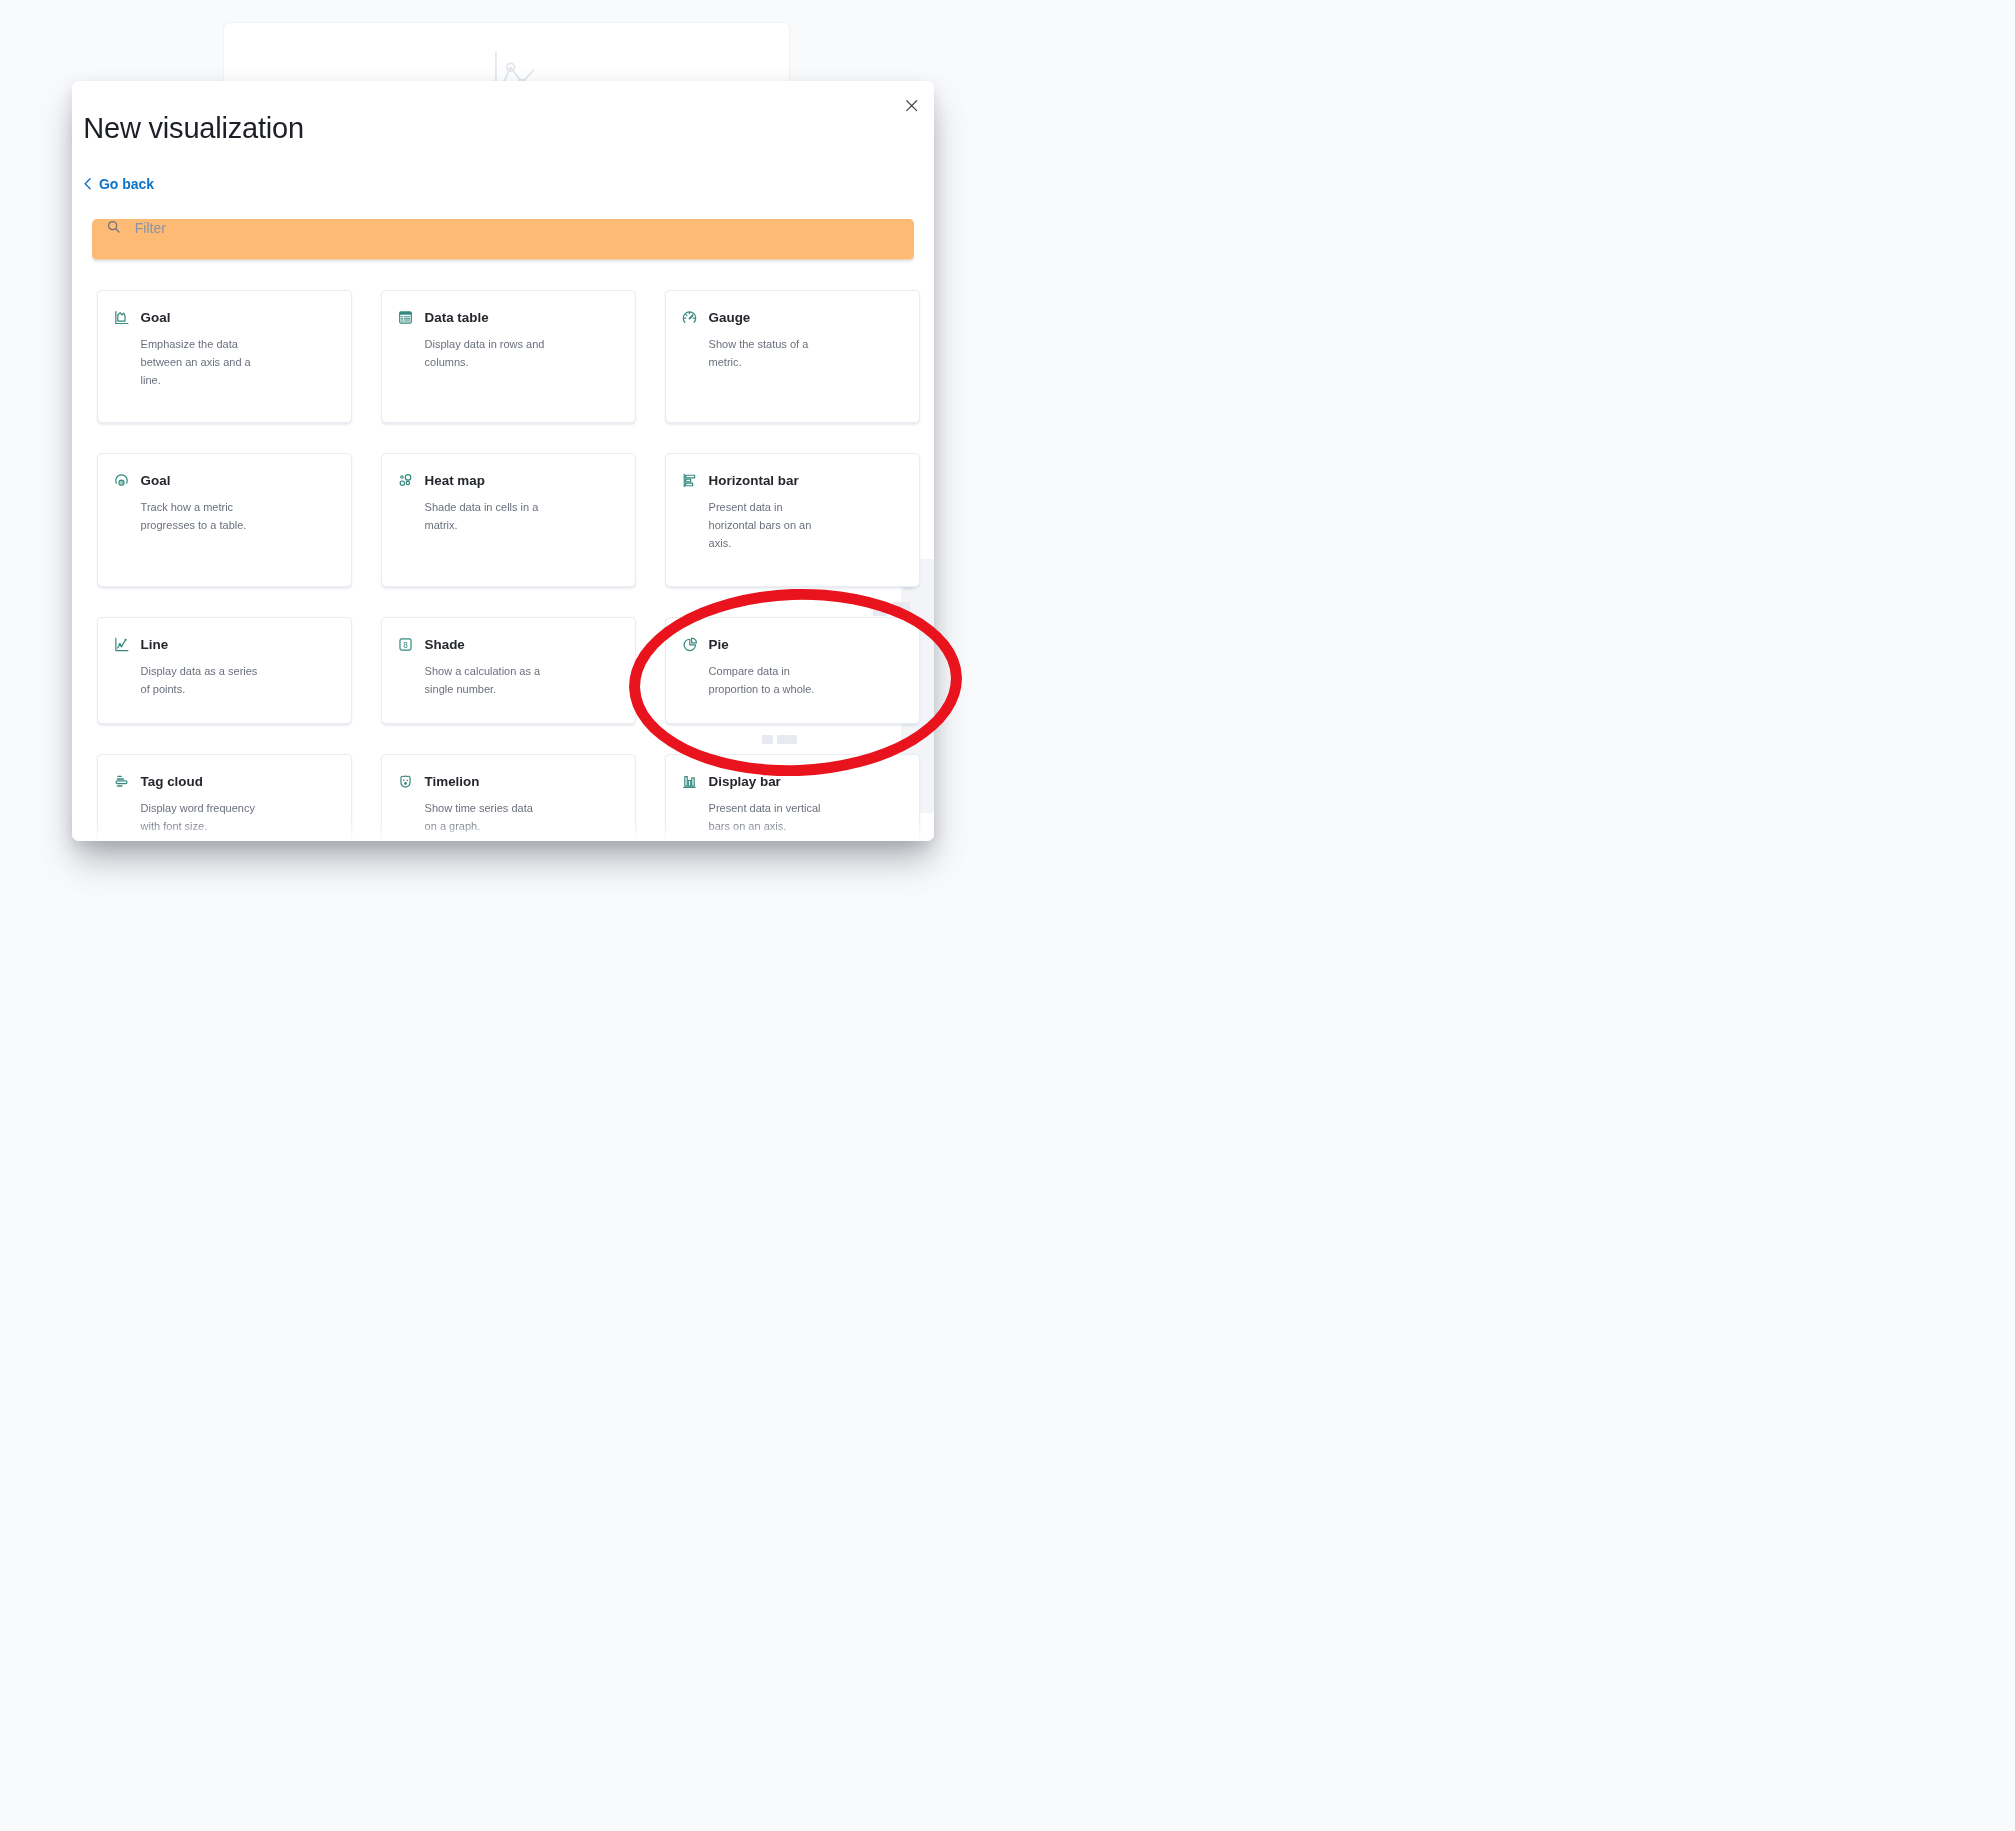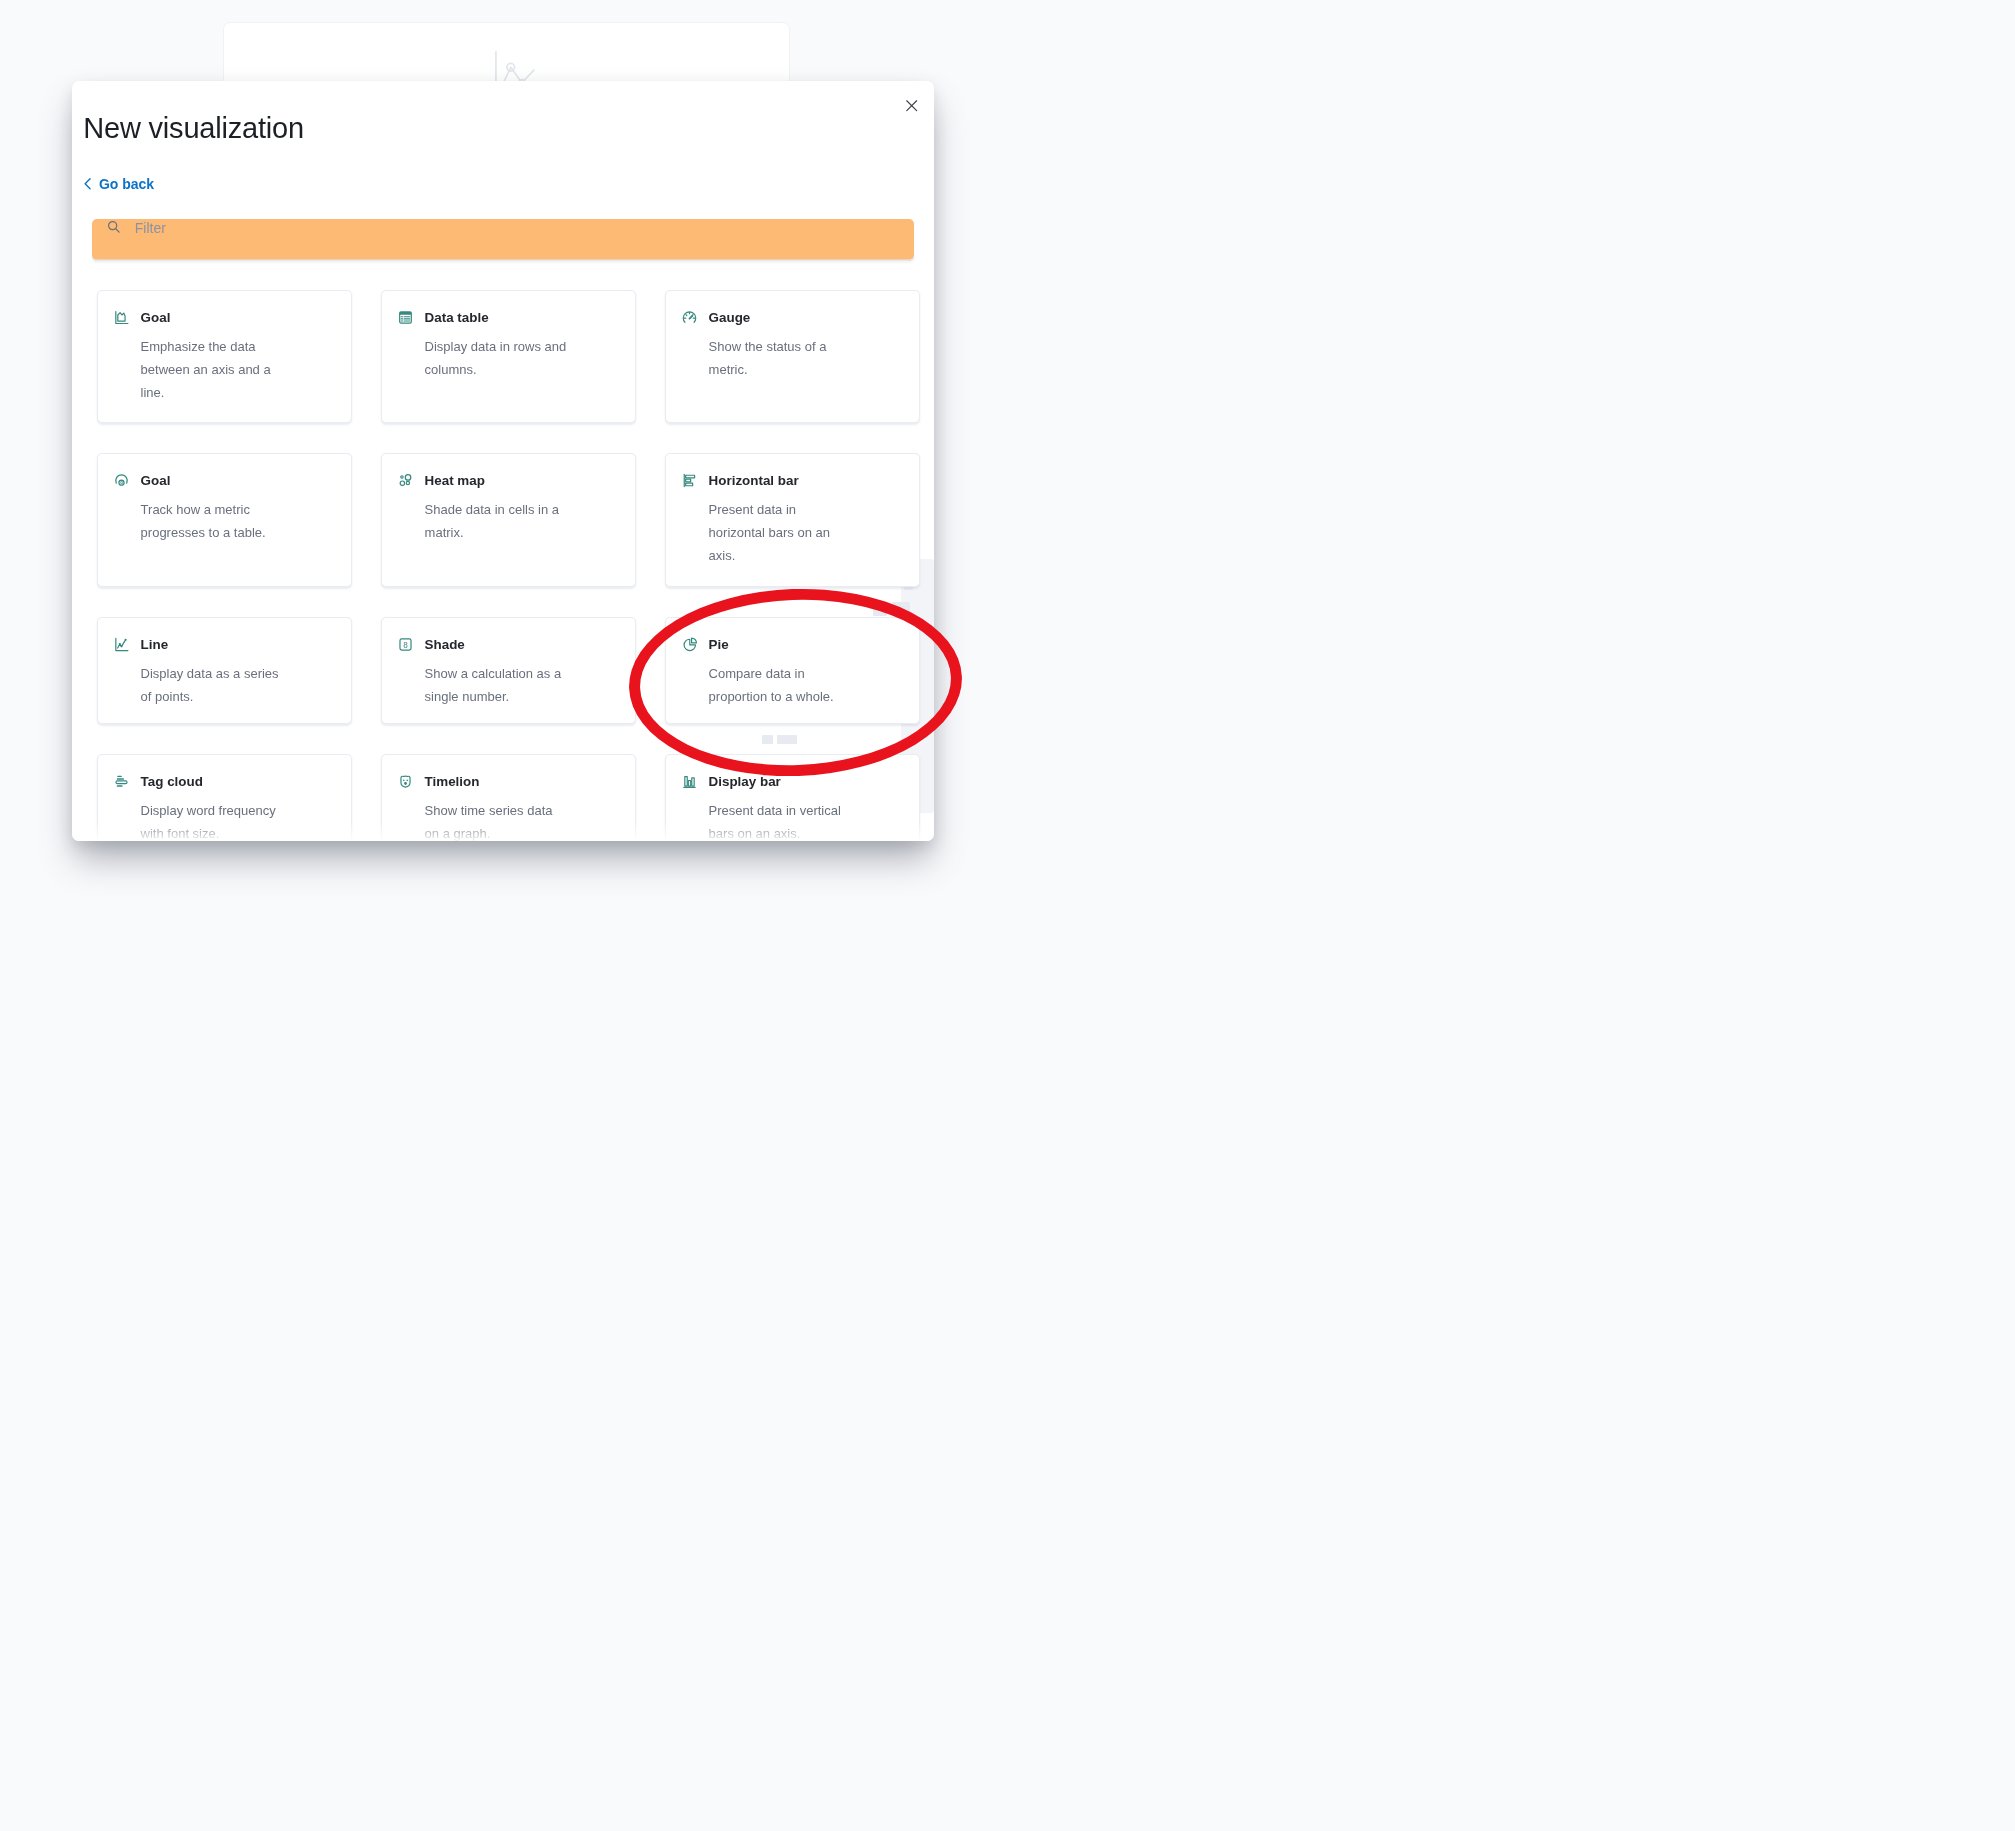--- a/index.html
+++ b/index.html
@@ -66,21 +66,21 @@
     box-shadow:0 1.4px 2.1px rgba(160,168,184,0.22);
     padding:17px 14px 0 15px;
     display:flex; align-items:flex-start; cursor:pointer;
   }
   .card-icon { flex:0 0 auto; width:17px; height:17px; margin:1.4px 10.6px 0 0; }
   .card-icon svg { display:block; }
   .card-title {
     font-size:13.4px; font-weight:700; color:#24272d; line-height:17.7px; margin:0.7px 0 8.5px;
   }
   .card-desc {
-    font-size:13px; color:#69707d; line-height:23px; white-space:pre-line; max-width:151px;
+    font-size:11px; color:#69707d; line-height:18px; white-space:pre-line; max-width:151px;
   }
   .bottom-fade {
     position:absolute; left:0; right:0; bottom:0; height:20px; z-index:3;
     background:linear-gradient(rgba(255,255,255,0), rgba(255,255,255,0.92));
     pointer-events:none;
   }
   .red-ellipse {
     position:absolute; left:629px; top:589px; width:311px; height:165px;
     border:11.3px solid #e8131d; border-radius:50%;
     transform:rotate(-2deg); z-index:9; pointer-events:none;

